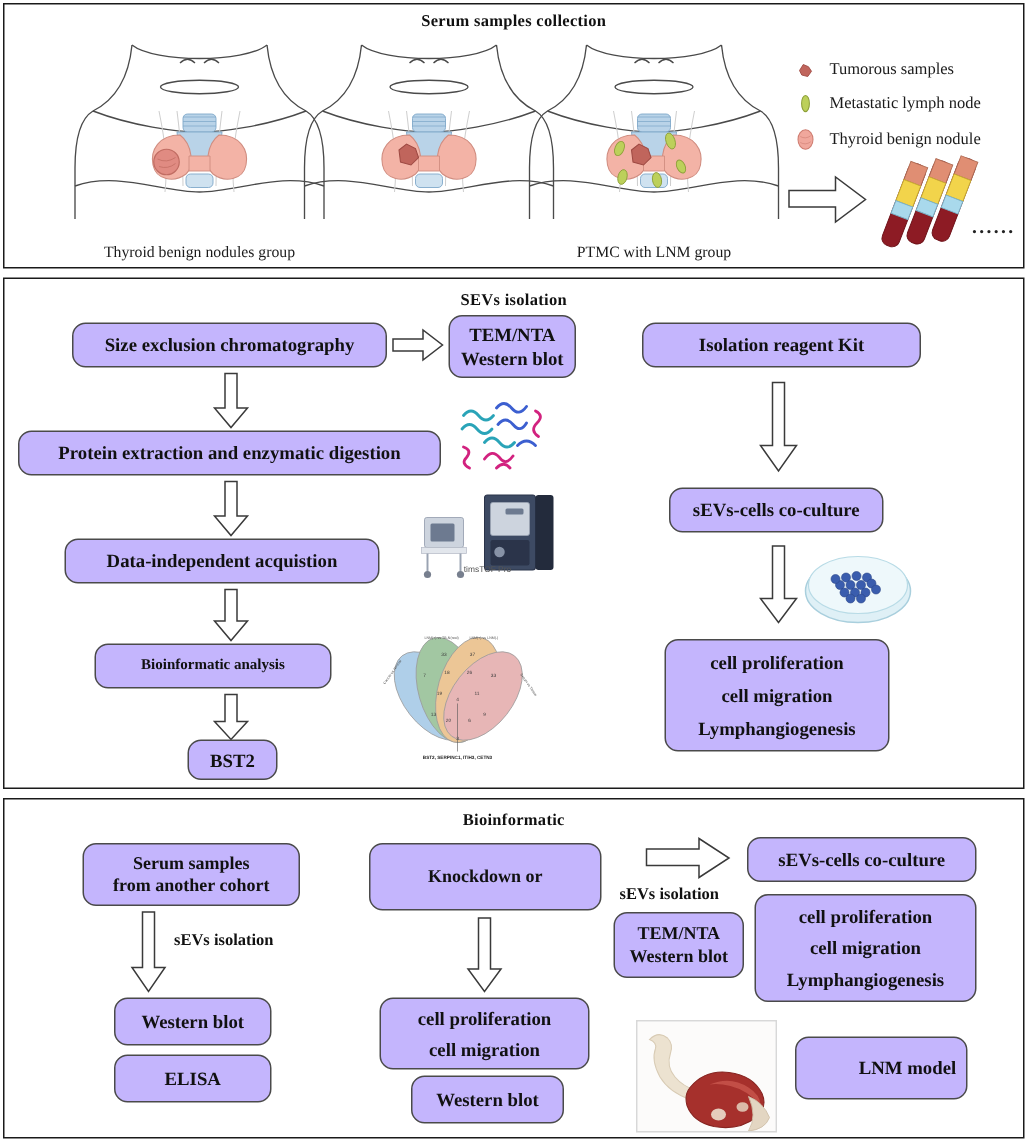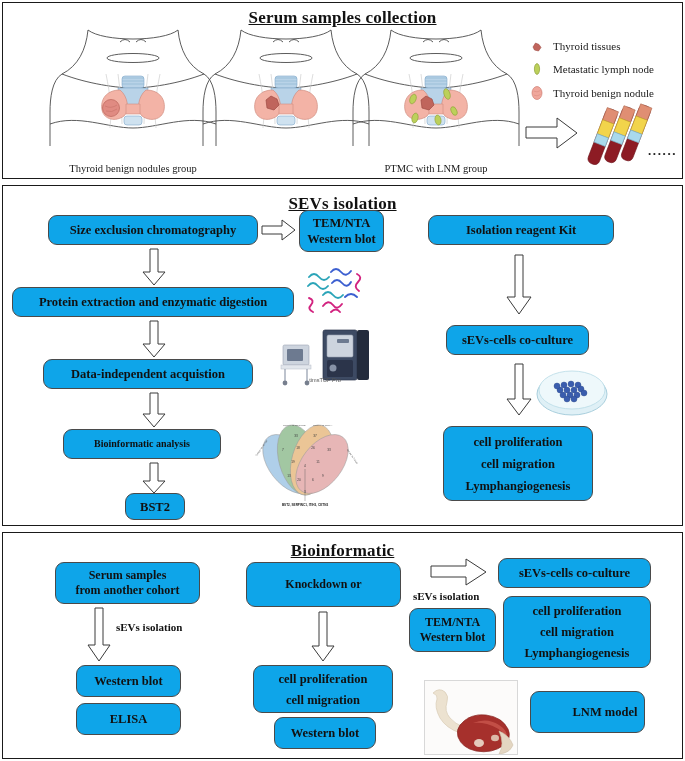--- a/index.html
+++ b/index.html
@@ -4,24 +4,24 @@
 <style>
   html,body{margin:0;padding:0;background:#ffffff;}
   body{font-family:"Liberation Serif", serif;}
   #root{position:relative;width:685px;height:761px;background:#fff;overflow:hidden;}
 
   .panel{position:absolute;border:1.6px solid #1a1a1a;background:#fff;box-sizing:border-box;}
   #panel1{left:2px;top:2px;width:681px;height:177px;}
   #panel2{left:2px;top:185px;width:681px;height:341px;}
   #panel3{left:2px;top:532px;width:681px;height:227px;}
 
-  .panel-title{position:absolute;width:100%;text-align:center;font-weight:bold;font-size:17px;color:#111;letter-spacing:.2px;text-decoration:underline;}
+  .panel-title{position:absolute;width:100%;text-align:center;font-weight:bold;font-size:11px;color:#111;letter-spacing:.2px;}
 
   
-  .box{position:absolute;box-sizing:border-box;border:1.1px solid #4a4a4a;border-radius:9px;background:#0ea5e9;
+  .box{position:absolute;box-sizing:border-box;border:1.1px solid #4a4a4a;border-radius:9px;background:#c4b5fd;
        display:flex;align-items:center;justify-content:center;text-align:center;
        font-weight:bold;color:#111;line-height:1.28;padding:2px 5px;}
   .box span{display:block;width:100%;}
 
   
   .arrow{position:absolute;}
   .arrow svg{display:block;overflow:visible;}
 
   .lbl{position:absolute;font-weight:bold;font-size:11px;color:#111;white-space:nowrap;}
   .cap{position:absolute;text-align:center;font-size:10.5px;color:#1a1a1a;line-height:1.28;white-space:pre-line;}
@@ -150,21 +150,21 @@
     </div>
     <div class="cap" style="left:348px;top:146px;width:170px;">
       <span>PTMC with LNM group</span><br>
       <span>(N=10)</span>
     </div>
 
     <div class="legend-row" style="left:527px;top:36px;">
       <svg width="14" height="14" viewBox="0 0 14 14">
         <path d="M3 8 l2.5 -4 l3.5 1.5 l2 3 l-2.5 3.5 l-4 -1 z" fill="#c0655c" stroke="#9e4a43" stroke-width="0.6"></path>
       </svg>
-      <span class="legend-text">Thyroid tissues</span>
+      <span class="legend-text">Tumorous samples</span>
     </div>
     <div class="legend-row" style="left:527px;top:59px;">
       <svg width="14" height="14" viewBox="0 0 14 14">
         <ellipse cx="7" cy="7" rx="2.6" ry="5.4" fill="#bcd05a" stroke="#8ea03a" stroke-width="0.7"></ellipse>
       </svg>
       <span class="legend-text">Metastatic lymph node</span>
     </div>
     <div class="legend-row" style="left:527px;top:82px;">
       <svg width="14" height="16" viewBox="0 0 14 16">
         <ellipse cx="7" cy="8" rx="5" ry="6.5" fill="#f0a79c" stroke="#cf7e72" stroke-width="0.7"></ellipse>

